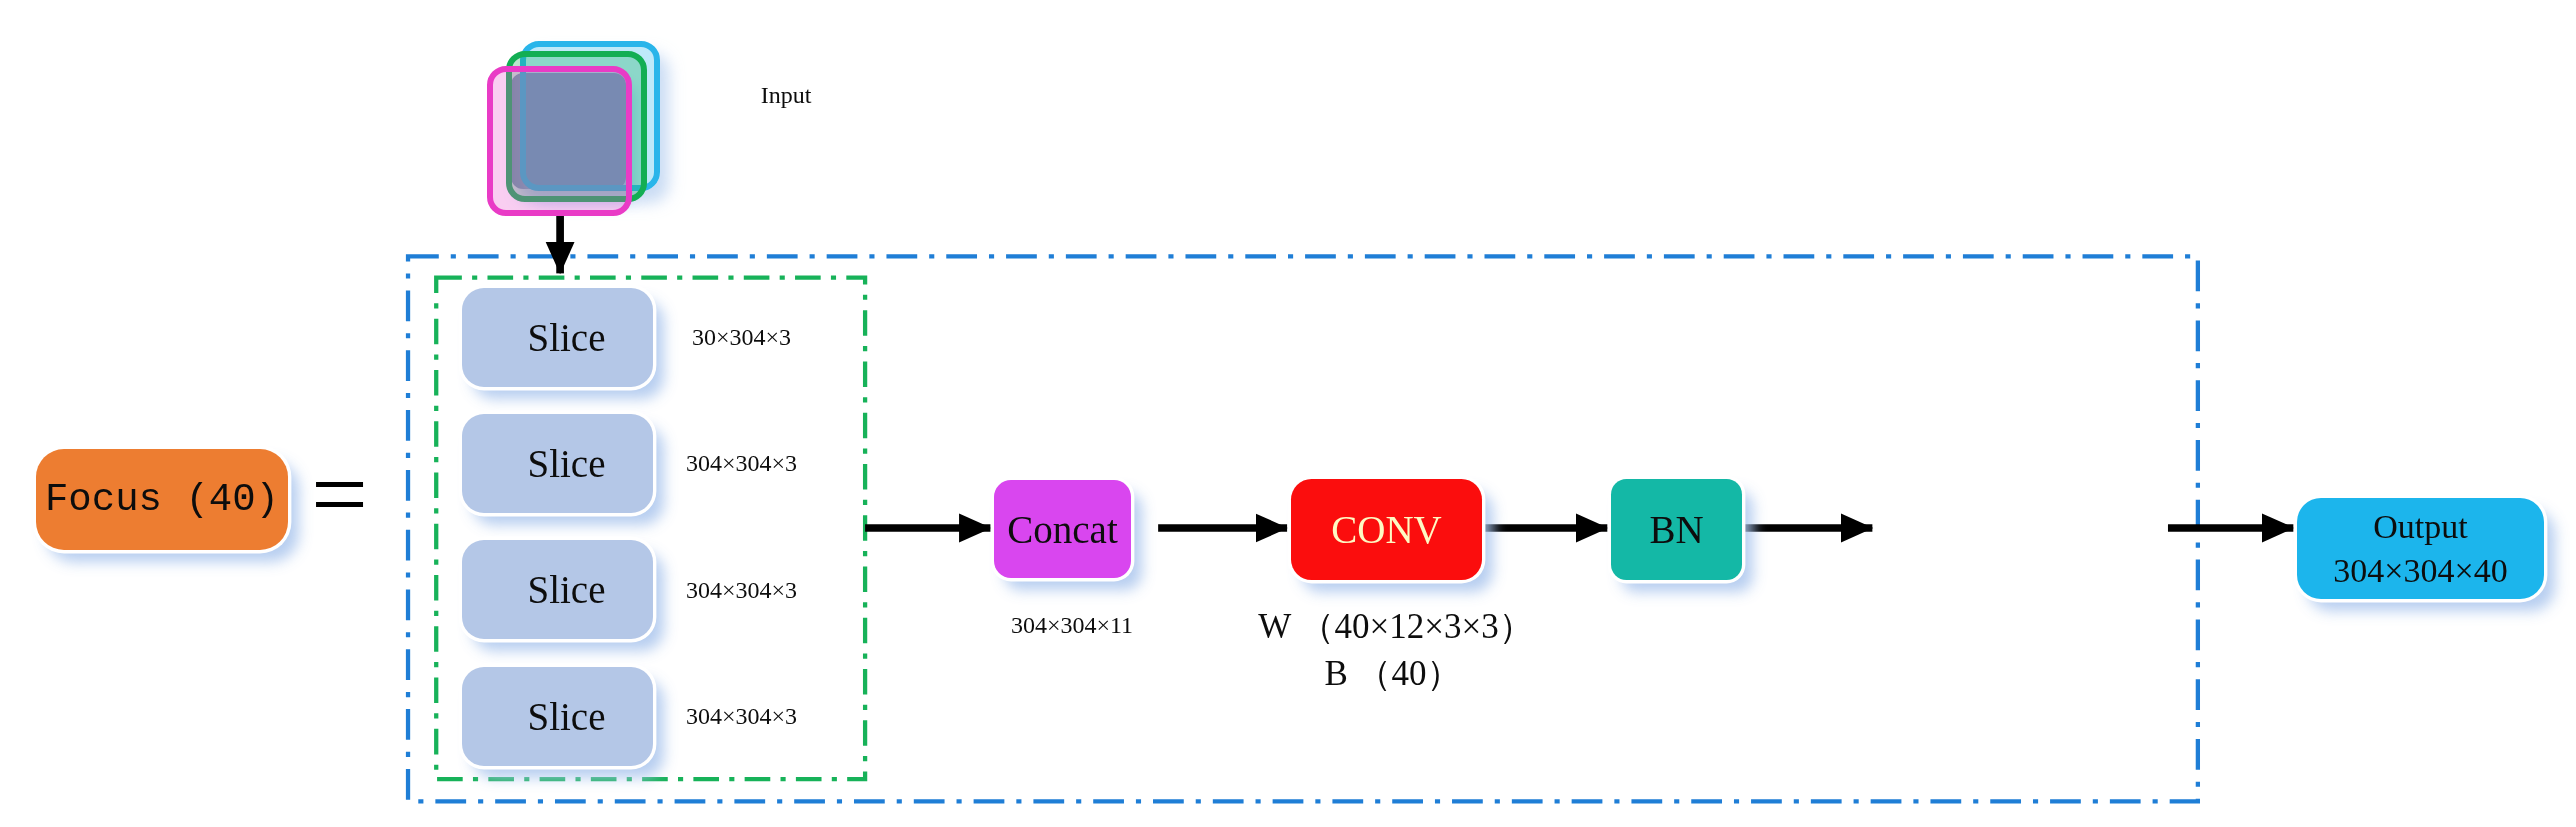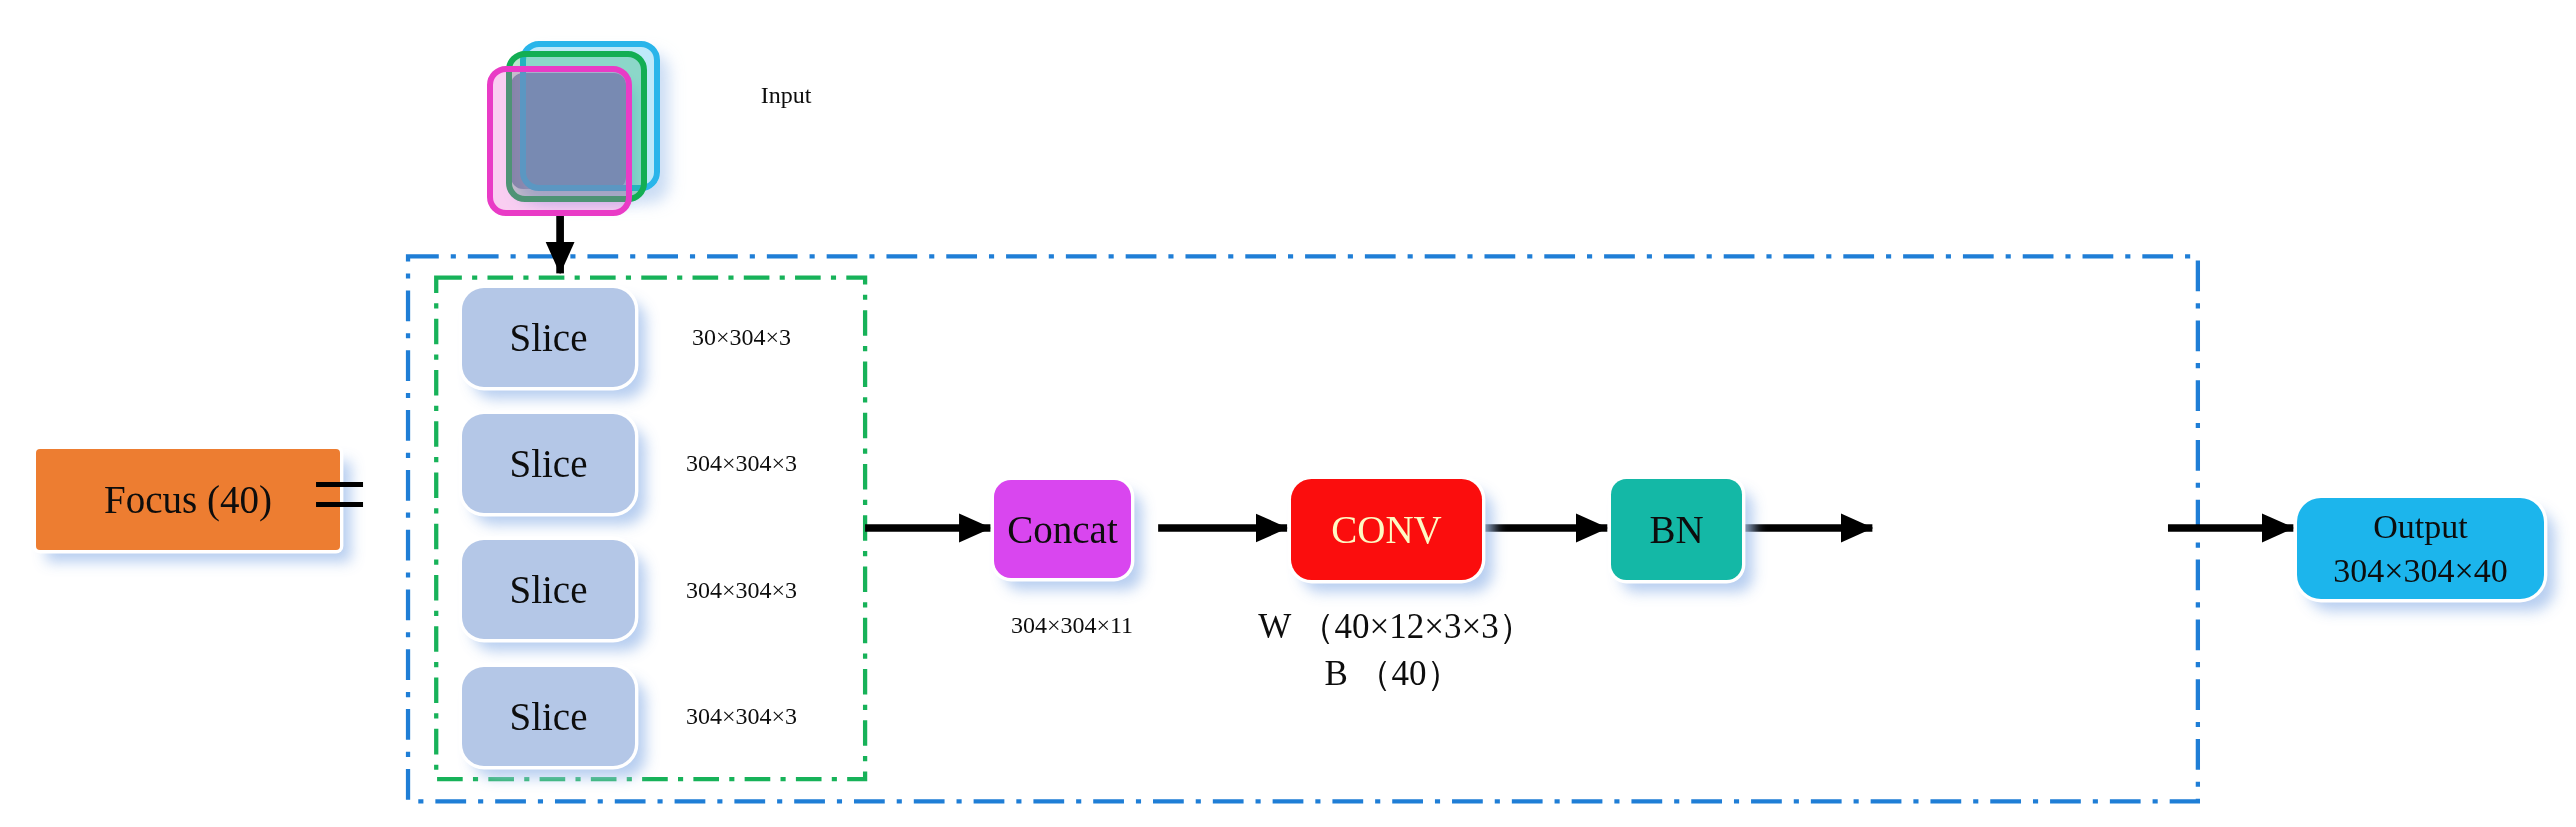--- a/index.html
+++ b/index.html
@@ -14,24 +14,24 @@
   .nbox{
     position:absolute;z-index:10;
     display:flex;align-items:center;justify-content:center;
     font-size:39px;color:#0d0d0d;white-space:pre;
     box-shadow:0 0 0 3.4px #ffffff, 10.3px 12px 13.7px rgba(170,197,237,0.85);
   }
   .dimlabel{
     position:absolute;z-index:10;
     font-size:24px;color:#0d0d0d;text-align:center;white-space:pre;
   }
-  .focus-box{left:36px;top:449px;width:304px;height:101px;background:#ED7D31;border-radius:4px;}
+  .focus-box{left:36px;top:449px;width:252px;height:101px;background:#ED7D31;border-radius:28px;font-family:Liberation Mono, monospace;}
   .equals{position:absolute;left:297px;top:444px;width:85px;z-index:10;
           font-size:101px;line-height:1;text-align:center;color:#000;}
-  .slice-box{left:462px;width:173px;height:99px;background:#B4C7E7;border-radius:22px;}
+  .slice-box{left:462px;width:173px;height:99px;background:#B4C7E7;border-radius:22px;padding-left:18px;}
   .slice-1{top:288px;} .slice-2{top:414px;} .slice-3{top:540px;} .slice-4{top:667px;}
   .slice-dim{left:639px;width:205px;height:44px;line-height:44px;}
   .sdim-1{top:315px;} .sdim-2{top:441px;} .sdim-3{top:568px;} .sdim-4{top:694px;}
   .concat-box{left:994px;top:480px;width:137px;height:98px;background:#d946ef;border-radius:17px;}
   .conv-box{left:1291px;top:479px;width:191px;height:101px;background:#FB0D0D;border-radius:20.5px;color:#fef9c3;}
   .bn-box{left:1611px;top:479px;width:131px;height:101px;background:#14b8a6;border-radius:15.4px;}
   .leaky-box{left:1876px;top:479px;width:292px;height:103px;background:#7CC142;border-radius:31px;}
   .output-box{left:2297px;top:479px;width:247px;height:101px;background:#1CB5EC;border-radius:24px;
               flex-direction:column;font-size:34px;line-height:44px;margin-top:19px;}
   .concat-dim{left:944px;top:612px;width:256px;}

